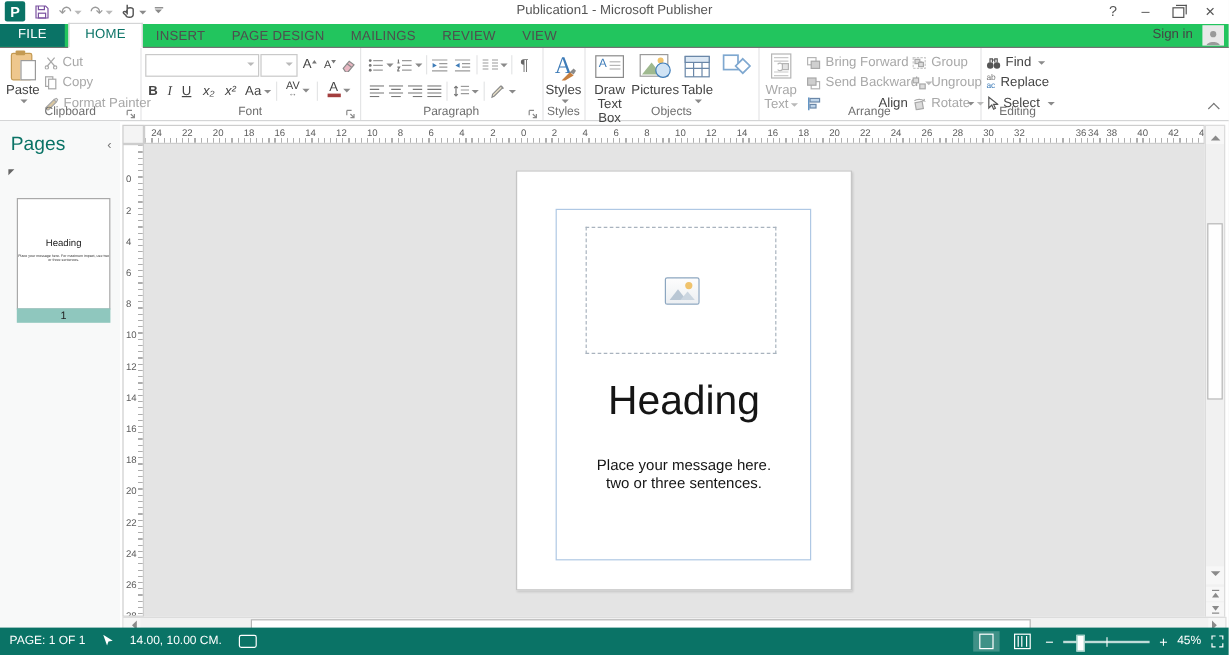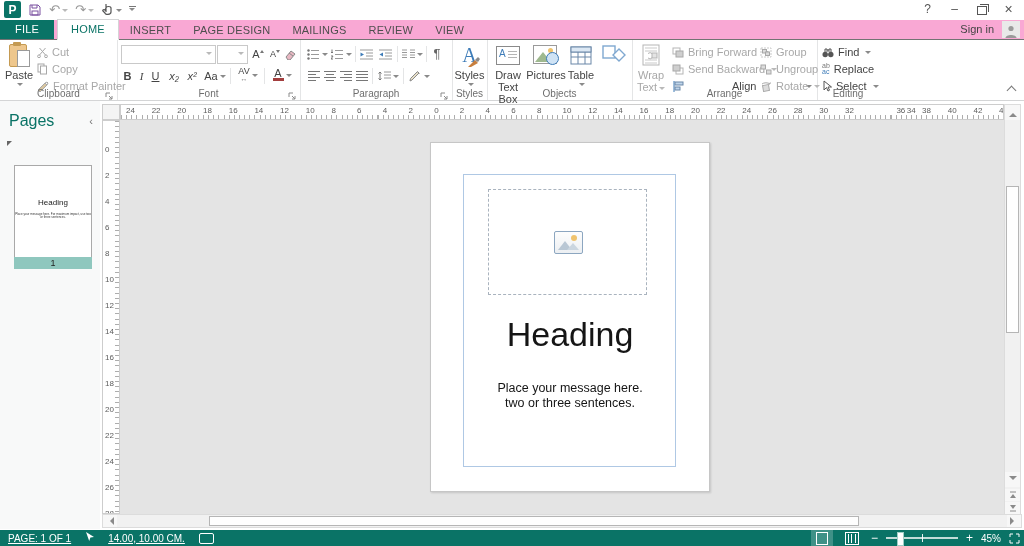--- a/index.html
+++ b/index.html
@@ -14,21 +14,21 @@
            font-size:12px;display:flex;align-items:center;justify-content:center;border-radius:2px;}
   .undoredo{color:#9a9a9a;font-size:13px;line-height:14px;}
   .da{width:0;height:0;border:3px solid transparent;border-top:3px solid #8a8a8a;display:inline-block;margin-left:2px;position:relative;top:2px;}
   .da.light{border-top-color:#b9b9b9;}
   .wtitle{position:absolute;left:200px;right:200px;top:3px;text-align:center;font-size:11px;color:#555;white-space:nowrap;}
   .winctl{position:absolute;right:2px;top:0;display:flex;}
   .winctl>div{width:27px;height:19px;text-align:center;line-height:19px;font-size:12px;color:#555;}
   .restore-glyph{width:8px;height:7px;border:1px solid #555;position:relative;margin:6px auto 0;}
   .restore-glyph:before{content:"";position:absolute;left:2px;top:-3px;width:8px;height:7px;border:1px solid #555;border-bottom:none;border-left:none;}
   
-  .tabrow{position:absolute;top:20px;left:0;right:0;height:19px;background:#f9a8d4;border-bottom:1px solid #737373;display:flex;align-items:flex-end;font-size:11px;}
+  .tabrow{position:absolute;top:20px;left:0;right:0;height:19px;background:#22c55e;border-bottom:1px solid #737373;display:flex;align-items:flex-end;font-size:11px;}
   .tab{padding:0 11px;height:18px;line-height:18px;color:#4e4e4e;letter-spacing:.2px;}
   .tab-file{background:var(--brand,#0A7366);color:#fff;padding:0 15px;height:19px;line-height:19px;margin-right:3px;}
   .tab.active{height:19px;line-height:19px;margin-bottom:-1px;background:#fff;border:1px solid #D4D5D6;border-bottom:1px solid #fff;color:var(--brand,#0A7366);padding:0 13px;}
   .signin{position:absolute;right:30px;top:23px;font-size:11px;color:#444;}
   .avatar{position:absolute;right:4px;top:21px;width:18px;height:17px;background:#E9E9E9;display:flex;align-items:flex-end;justify-content:center;overflow:hidden;}
   
   .ribbon{position:absolute;top:40px;left:0;right:0;height:60px;background:#fff;border-bottom:1px solid #D4D5D6;}
   .group{position:absolute;top:0;bottom:0;border-right:1px solid #E4E5E6;}
   .glabel{position:absolute;bottom:1px;left:0;right:0;text-align:center;font-size:10px;color:#6e6e6e;}
   .launcher{position:absolute;right:3px;bottom:3px;width:10px;height:10px;}
@@ -75,21 +75,21 @@
   .sbtn{position:absolute;left:0;right:0;height:15px;background:#F7F7F7;display:flex;align-items:center;justify-content:center;}
   .tri-up{width:0;height:0;border:4px solid transparent;border-bottom:4px solid #8a8a8a;margin-bottom:3px;}
   .tri-dn{width:0;height:0;border:4px solid transparent;border-top:4px solid #8a8a8a;margin-top:3px;}
   .tri-lf{width:0;height:0;border:4px solid transparent;border-right:4px solid #8a8a8a;margin-right:3px;}
   .tri-rt{width:0;height:0;border:4px solid transparent;border-left:4px solid #8a8a8a;margin-left:3px;}
   .vthumb{position:absolute;left:1px;right:1px;top:81px;height:145px;background:#FEFEFE;border:1px solid #B5B5B5;}
   .hscroll{position:absolute;left:102px;top:514px;width:920px;height:14px;background:#F1F1F1;border:1px solid #DCDCDC;box-sizing:border-box;}
   .hbtn{position:absolute;top:0;bottom:0;width:14px;background:#F7F7F7;display:flex;align-items:center;justify-content:center;}
   .hthumb{position:absolute;top:1px;bottom:1px;left:106px;width:648px;background:#FEFEFE;border:1px solid #B5B5B5;}
   
-  .statusbar{position:absolute;left:0;bottom:0;right:0;height:16px;background:var(--brand,#0A7366);color:#fff;font-size:10px;display:flex;align-items:center;text-decoration:underline;}
+  .statusbar{position:absolute;left:0;bottom:0;right:0;height:23px;background:var(--brand,#0A7366);color:#fff;font-size:10px;display:flex;align-items:center;}
   .sb-left{display:flex;align-items:center;gap:14px;margin-left:8px;}
   .sb-right{position:absolute;right:4px;top:0;bottom:0;display:flex;align-items:center;gap:8px;}
   .viewbtn{width:22px;height:17px;display:flex;align-items:center;justify-content:center;}
   .viewbtn.sel{background:rgba(255,255,255,.22);}
   .vb-page{width:10px;height:11px;border:1px solid #fff;}
   .vb-cols{width:12px;height:11px;border:1px solid #fff;display:flex;justify-content:space-evenly;align-items:stretch;}
   .vb-cols i{width:1px;background:#fff;margin:1px 0;}
   .zoomtrack{position:relative;width:72px;height:2px;background:rgba(255,255,255,.75);}
   .zoomtick{position:absolute;left:50%;top:-3px;width:1px;height:8px;background:rgba(255,255,255,.9);}
   .zoomthumb{position:absolute;left:16%;top:-5px;width:5px;height:12px;background:#fff;border:1px solid #9FCFC6;}
@@ -124,20 +124,21 @@
           </svg>
         <span class="da"></span>
       </div>
       <div class="qbtn">
         <div style="display:flex;flex-direction:column;align-items:center;">
             <div style="width:7px;height:1px;background:#777;margin-bottom:1px;"></div>
             <span class="da" style="top:0;margin:0;"></span>
           </div>
       </div>
     </div>
+    <div class="wtitle">Publication1 - Microsoft Publisher</div>
     <div class="winctl">
       <div>?</div>
       <div>–</div>
       <div>
           <div class="restore-glyph"></div>
         </div>
       <div style="font-size:14px;">×</div>
     </div>
   </div>
 

